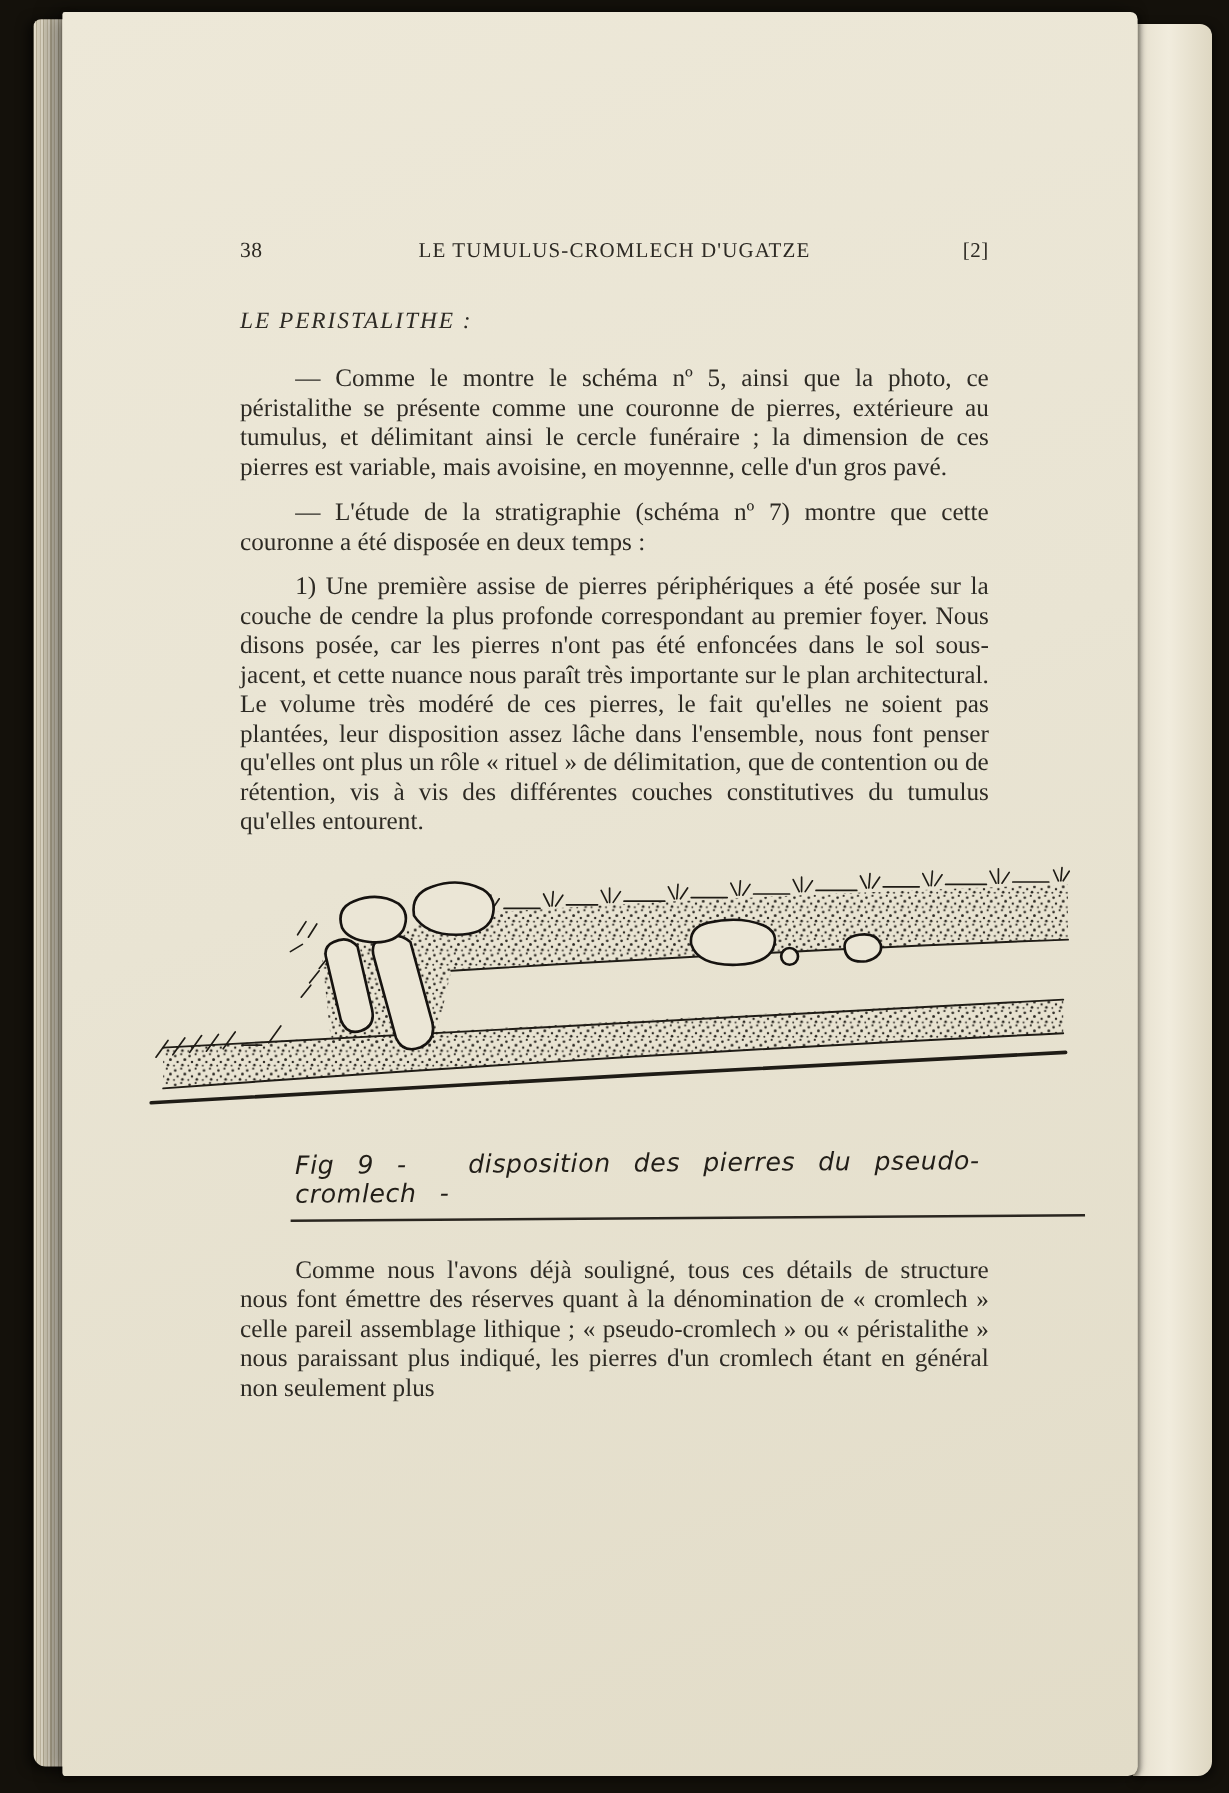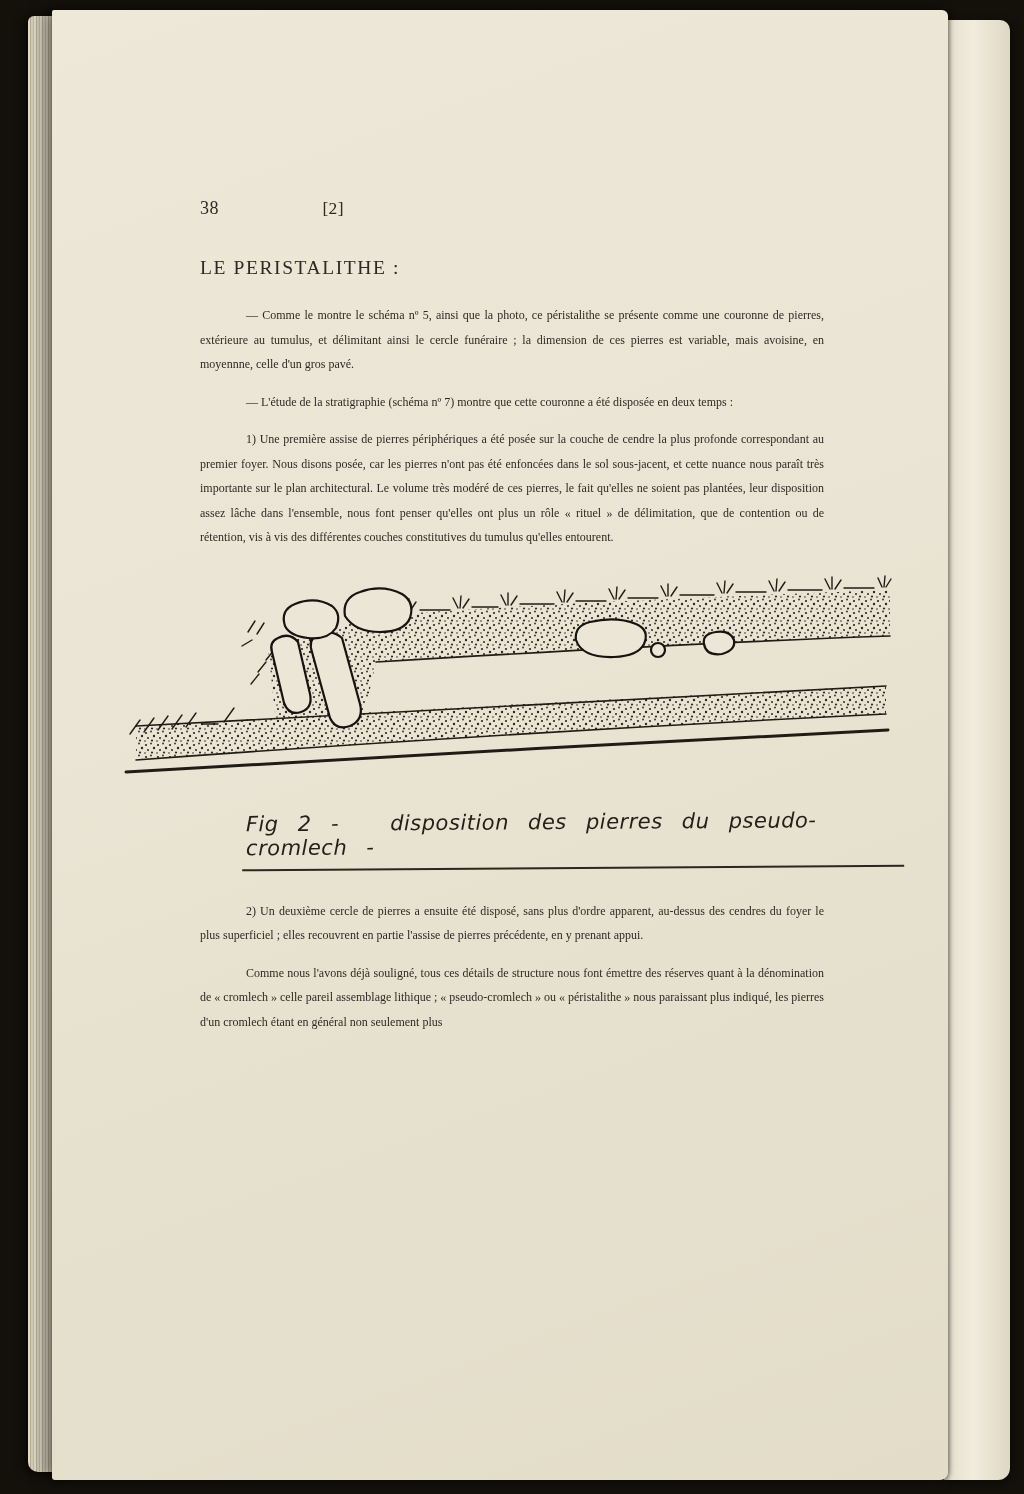--- a/index.html
+++ b/index.html
@@ -35,26 +35,26 @@
   }
   .page-header{
     display:flex;align-items:flex-end;
     font-size:17.5px;letter-spacing:.4px;
     margin-bottom:38px;
   }
   .pnum{width:72px;font-size:18px;}
   .rtitle{flex:1;text-align:center;letter-spacing:.9px;}
   .folio{width:72px;text-align:right;}
   .section-heading{
-    font-weight:normal;
+    font-style:italic;font-weight:normal;
     font-size:19.5px;letter-spacing:1.6px;
     margin:0 0 24px 0;
   }
   .para{
-    font-size:12px;line-height:24.5px;
+    font-size:21px;line-height:24.5px;
     text-align:justify;text-indent:46px;
     margin:0 0 13px 0;
   }
   figure.sketch{
     margin:24px 0 30px -80px;width:784px;
   }
   figure.sketch svg{display:block;}
   .caption{
     display:inline-block;
     margin:34px 0 0 122px;
@@ -76,20 +76,21 @@
 
 <div class="book">
   <div class="left-stack"></div>
   <div class="right-sliver"></div>
 
   <div class="page">
     <div class="content">
 
       <div class="page-header">
         <span class="pnum">38</span>
+        <span class="rtitle">LE TUMULUS-CROMLECH D'UGATZE</span>
         <span class="folio">[2]</span>
       </div>
 
       <h2 class="section-heading">LE PERISTALITHE :</h2>
 
       <p class="para">— Comme le montre le schéma nº 5, ainsi que la photo, ce péristalithe se présente comme une couronne de pierres, extérieure au tumulus, et délimitant ainsi le cercle funéraire ; la dimension de ces pierres est variable, mais avoisine, en moyennne, celle d'un gros pavé.</p>
       <p class="para">— L'étude de la stratigraphie (schéma nº 7) montre que cette couronne a été disposée en deux temps :</p>
       <p class="para">1) Une première assise de pierres périphériques a été posée sur la couche de cendre la plus profonde correspondant au premier foyer. Nous disons posée, car les pierres n'ont pas été enfoncées dans le sol sous-jacent, et cette nuance nous paraît très importante sur le plan architectural. Le volume très modéré de ces pierres, le fait qu'elles ne soient pas plantées, leur disposition assez lâche dans l'ensemble, nous font penser qu'elles ont plus un rôle « rituel » de délimitation, que de contention ou de rétention, vis à vis des différentes couches constitutives du tumulus qu'elles entourent.</p>
 
       <figure class="sketch">
@@ -139,23 +140,22 @@
           </g>
 
           <g>
             <path class="stone" d="M456,66 Q454,52 470,48 Q496,42 516,50 Q530,56 524,70 Q518,82 494,83 Q462,84 456,66 Z"></path>
             <circle class="stone" cx="538" cy="76" r="7"></circle>
             <path class="stone" d="M584,70 Q582,60 596,58 Q610,56 614,66 Q616,76 602,80 Q586,82 584,70 Z"></path>
           </g>
         </svg>
 
         <figcaption class="caption">
-          <span>Fig 2 -</span>
+          <span>Fig 9 -</span>
           <span class="cap-text">disposition des pierres du pseudo-cromlech -</span>
         </figcaption>
       </figure>
 
-      <p class="para">2) Un deuxième cercle de pierres a ensuite été disposé, sans plus d'ordre apparent, au-dessus des cendres du foyer le plus superficiel ; elles recouvrent en partie l'assise de pierres précédente, en y prenant appui.</p>
       <p class="para">Comme nous l'avons déjà souligné, tous ces détails de structure nous font émettre des réserves quant à la dénomination de « cromlech » celle pareil assemblage lithique ; « pseudo-cromlech » ou « péristalithe » nous paraissant plus indiqué, les pierres d'un cromlech étant en général non seulement plus</p>
 
     </div>
   </div>
 </div>
 
 </body></html>

